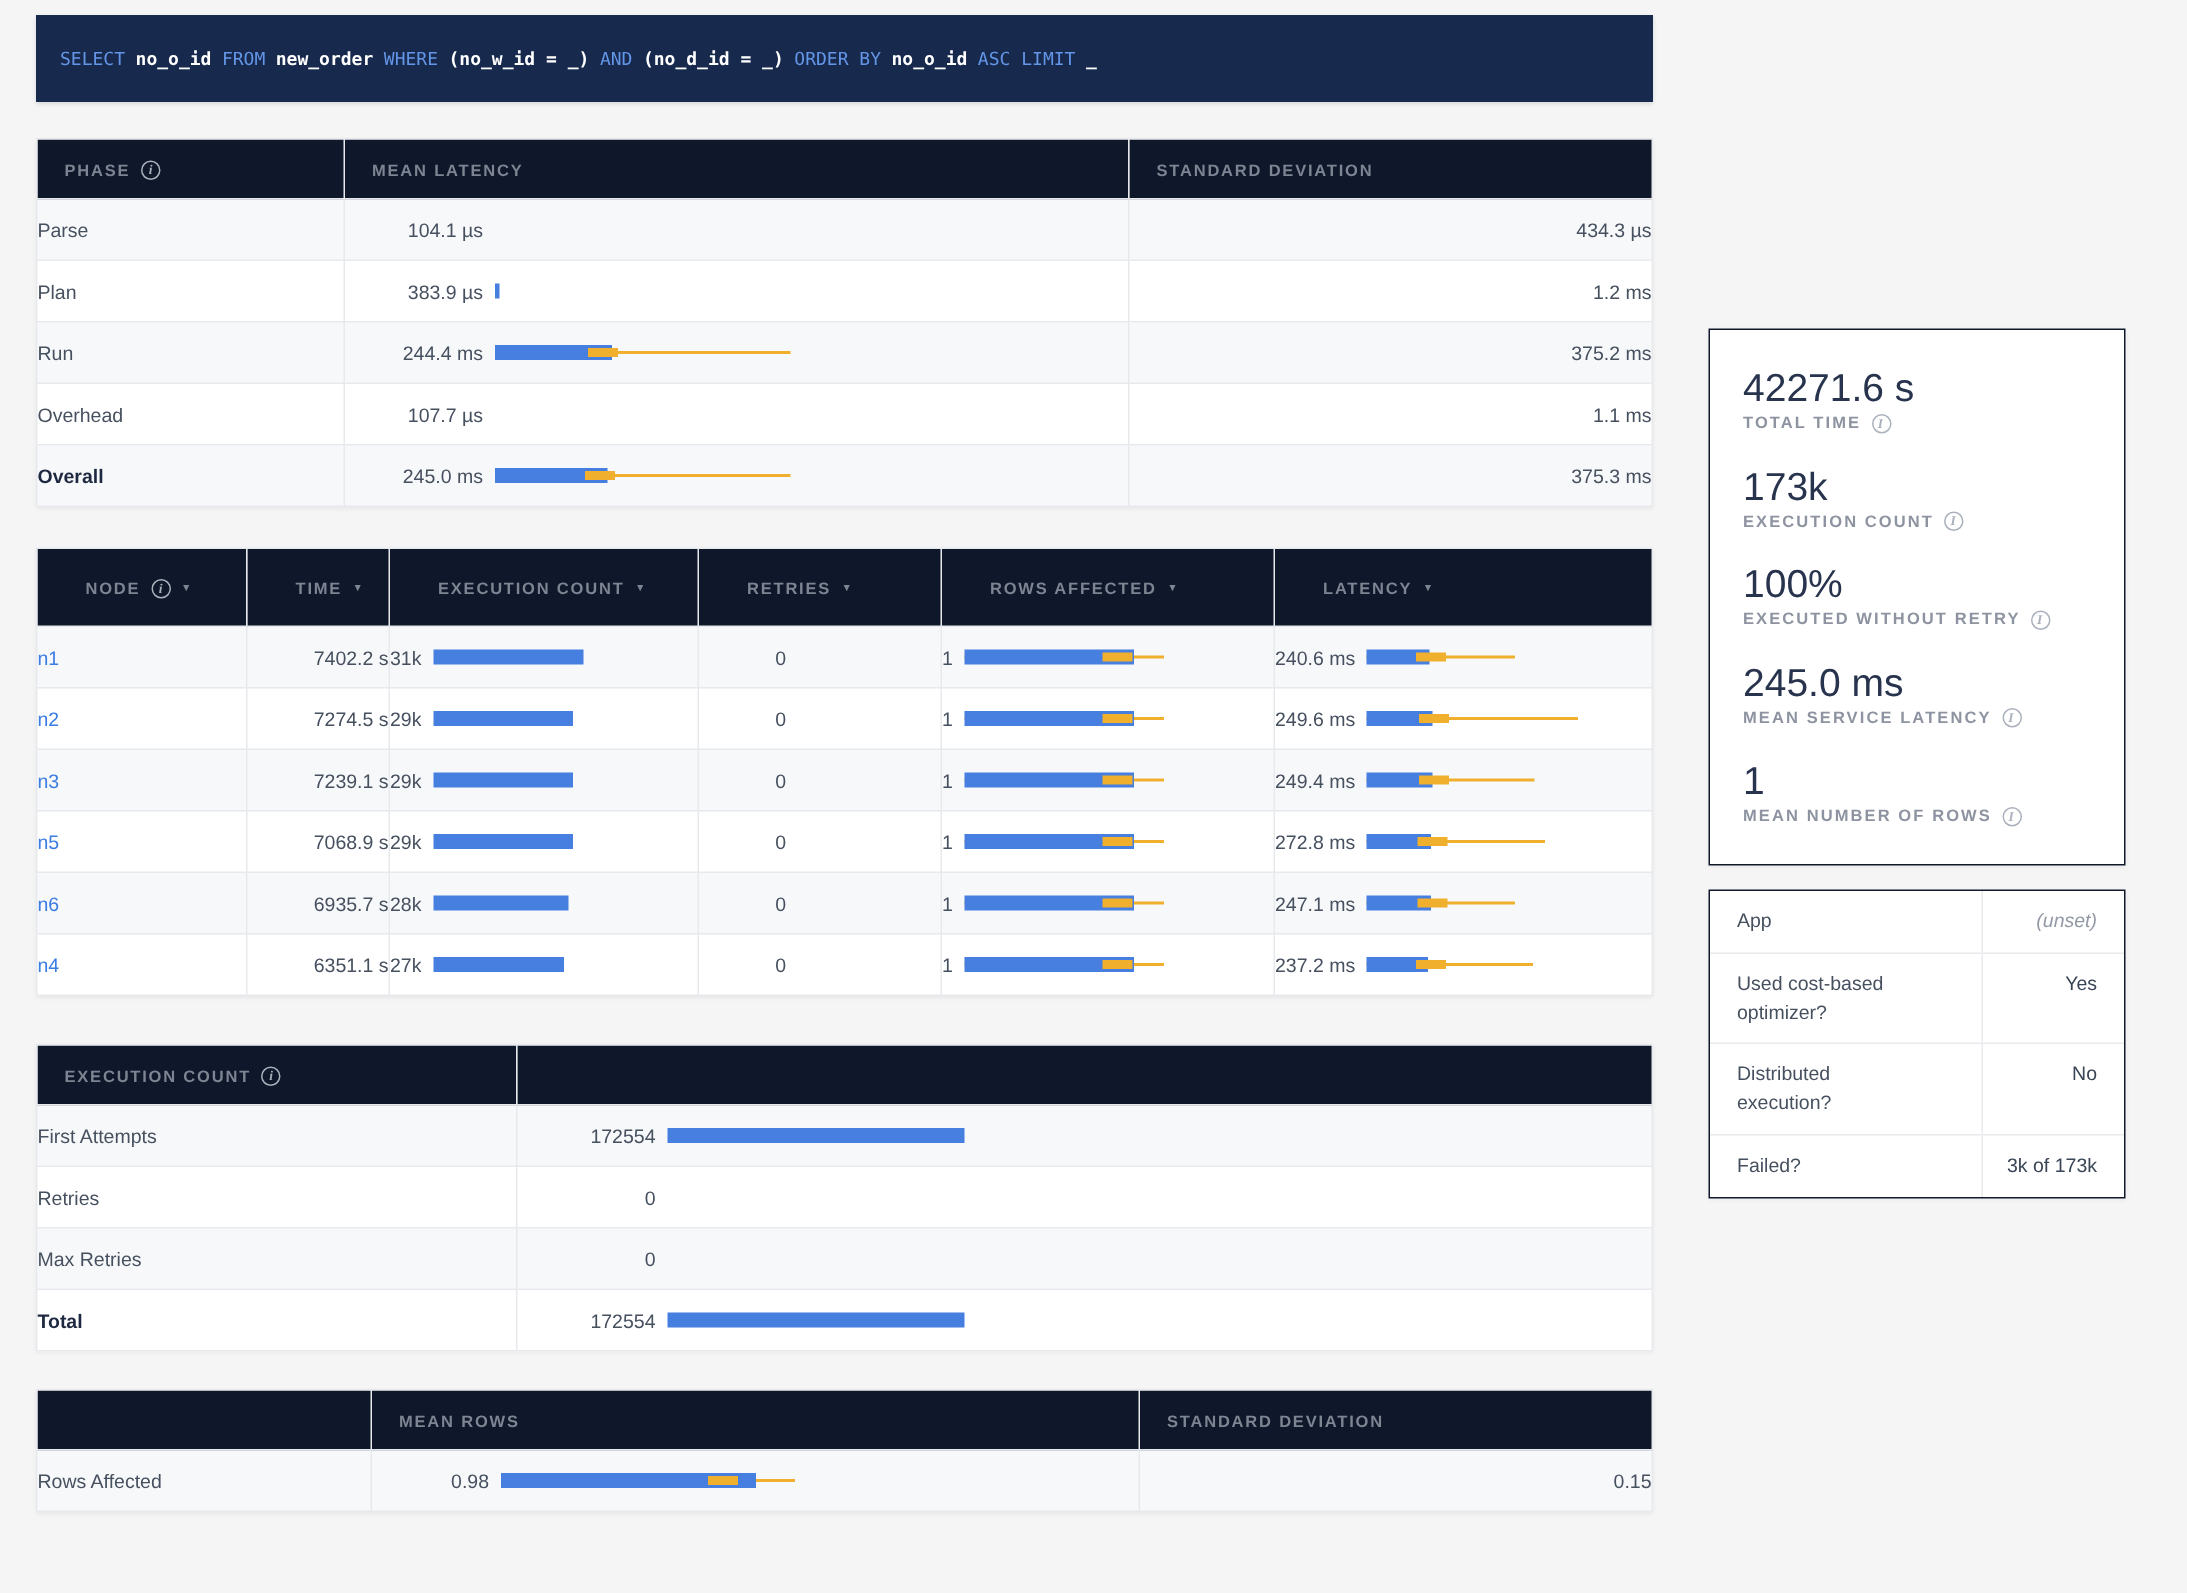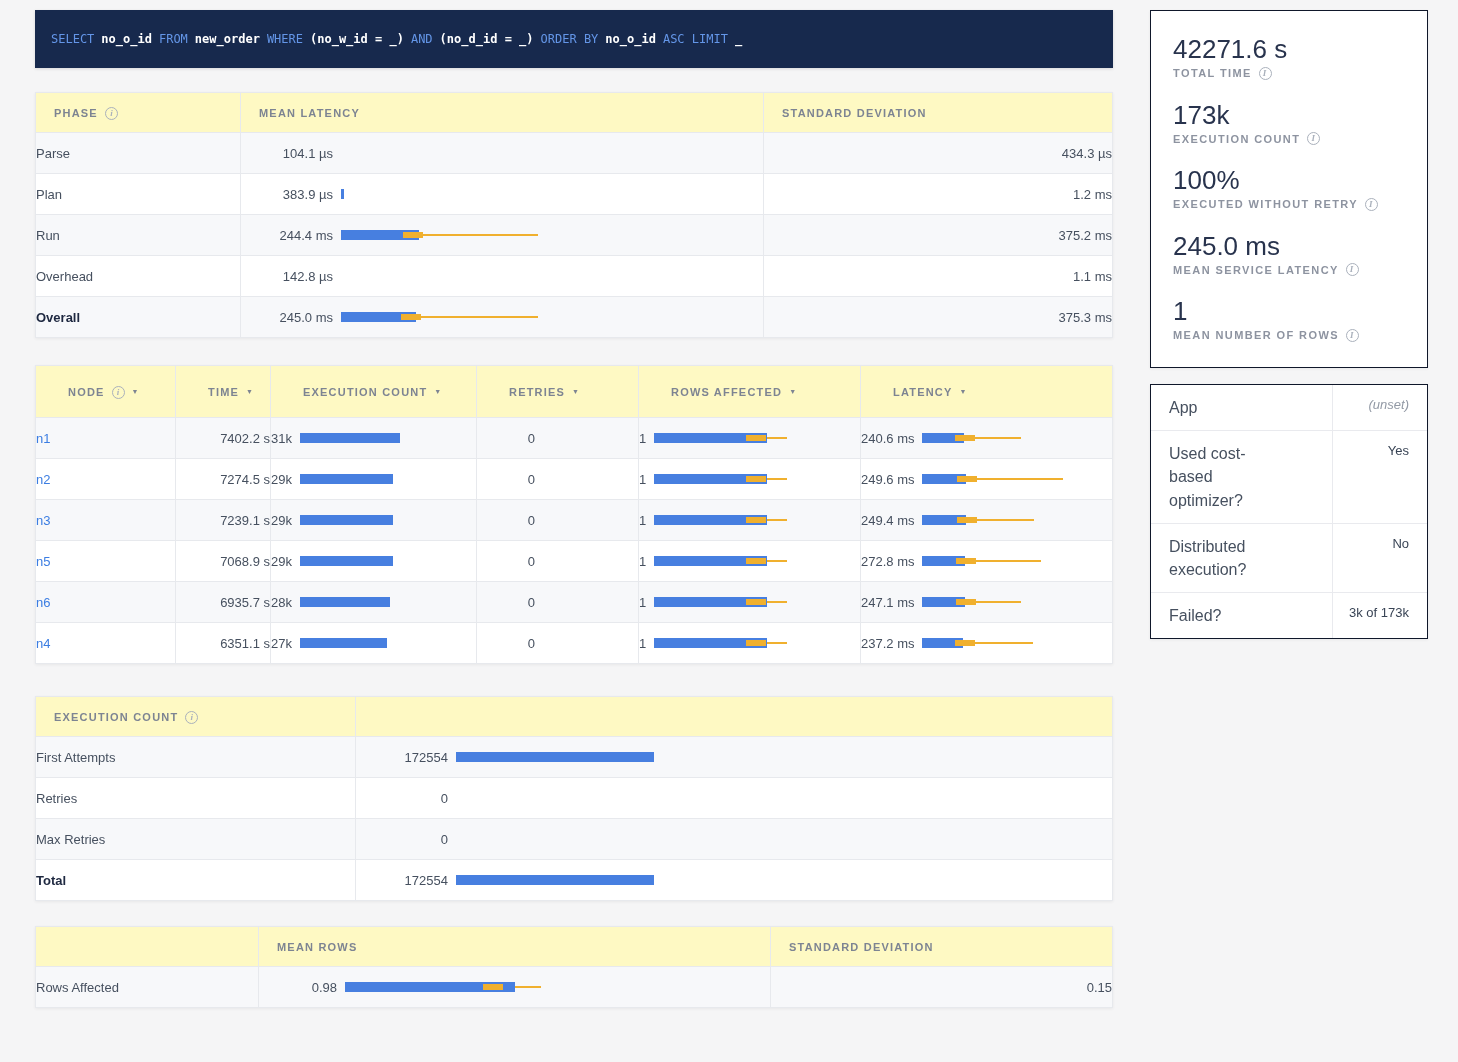--- a/index.html
+++ b/index.html
@@ -9,21 +9,21 @@
     font-family:"Liberation Sans", sans-serif;
     color:#46505f;
     height:1062px;
     overflow:hidden;
   }
   .page { padding:10px 12px 20px 12px; }
   .page-title {
     font-size:20px; font-weight:700; letter-spacing:5px;
     color:#18223a; margin:4px 0 26px 2px;
   }
-  .layout { display:flex; margin-left:23px; }
+  .layout { display:flex; margin-left:12px;align-items:center; }
   .main { width:1078px; flex:0 0 auto; }
   .side { width:278px; margin-left:37px; flex:0 0 auto; }
 
   
   .query-bar {
     background:#17294d; height:58px; padding:0 16px;
     display:flex; align-items:center; margin-bottom:24px;
     font-family:"DejaVu Sans Mono", monospace; font-size:12px;
     box-shadow:0 1px 3px rgba(0,0,0,.12);
   }
@@ -31,21 +31,21 @@
   .tok[data-k="kw"] { color:#6496e8; }
   .tok[data-k="id"] { color:#ffffff; font-weight:bold; }
 
   
   table.tbl {
     border-collapse:collapse; table-layout:fixed; width:1078px;
     background:#ffffff; box-shadow:0 1px 3px rgba(0,0,0,.06);
   }
   .tbl th, .tbl td { border:1px solid #e7e9ed; font-size:13px; }
   .tbl thead th {
-    height:40px; background:#fef9c3; text-align:left;
+    height:40px; background:#0f172a; text-align:left;
     padding:0 0 0 18px; white-space:nowrap;
   }
   .tbl.node thead th { height:52px;padding-left:32px; }
   .hlabel {
     font-size:11px; font-weight:bold; letter-spacing:1.2px;
     color:#7d8492; text-transform:uppercase;
   }
   .tbl tbody td { height:40px; padding:0; }
   .tbl tbody tr:nth-child(odd) { background:#f7f8fa; }
   td.lbl { padding:0 0 0 18px; color:#46505f; }
@@ -92,21 +92,21 @@
   .sum-value { font-size:26px; color:#28334d; font-weight:500; line-height:1.1; }
   .sum-label {
     margin-top:3px; font-size:11px; letter-spacing:1.4px;
     color:#8d93a0; font-weight:bold; text-transform:uppercase;
     display:flex; align-items:center;
   }
   .details .d-row { display:flex; border-top:1px solid #e9eaee; }
   .details .d-row:first-child { border-top:none; }
   .d-label {
     width:182px; flex:0 0 auto; border-right:1px solid #e9eaee;
-    padding:11px 44px 11px 18px; font-size:16px; color:#46505f; line-height:1.45;
+    padding:11px 44px 11px 18px; font-size:13px; color:#46505f; line-height:1.45;
   }
   .d-value {
     flex:1; text-align:right; padding:11px 18px 11px 8px;
     font-size:13px; color:#394455; line-height:1.45;
   }
   .d-value.unset { font-style:italic; color:#9299a5; }
 </style>
 </head>
 <body>
 
@@ -177,21 +177,21 @@
                     <i class="b-tick" style="left: 62px;"></i>
                   </span>
                 </div>
               </td>
             <td class="right">375.2 ms</td>
           </tr>
           <tr>
             <td class="lbl">Overhead</td>
             <td class="flexcell">
                 <div class="cellwrap">
-                  <span class="val">142.8 µs</span>
+                  <span class="val">107.7 µs</span>
                   <span class="bar" style="visibility: hidden;"></span>
                 </div>
               </td>
             <td class="right">1.1 ms</td>
           </tr>
           <tr class="bold-row">
             <td class="lbl">Overall</td>
             <td class="flexcell">
                 <div class="cellwrap">
                   <span class="val">245.0 ms</span>

